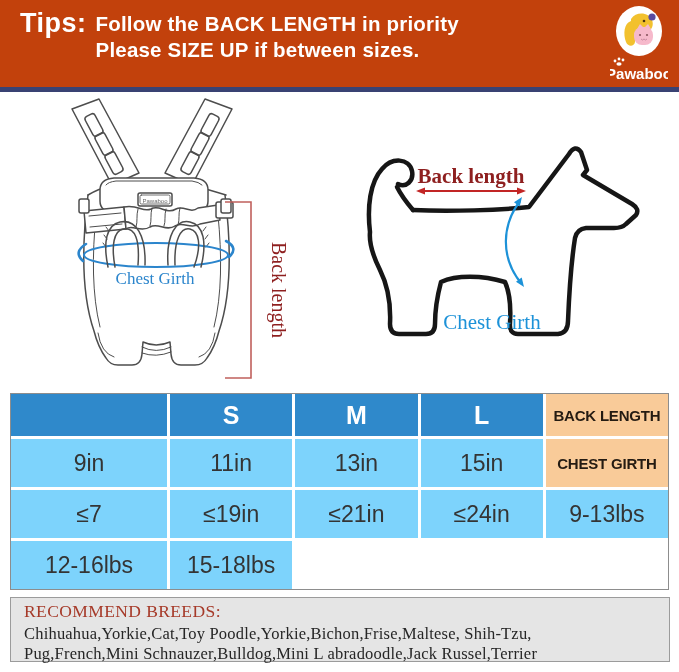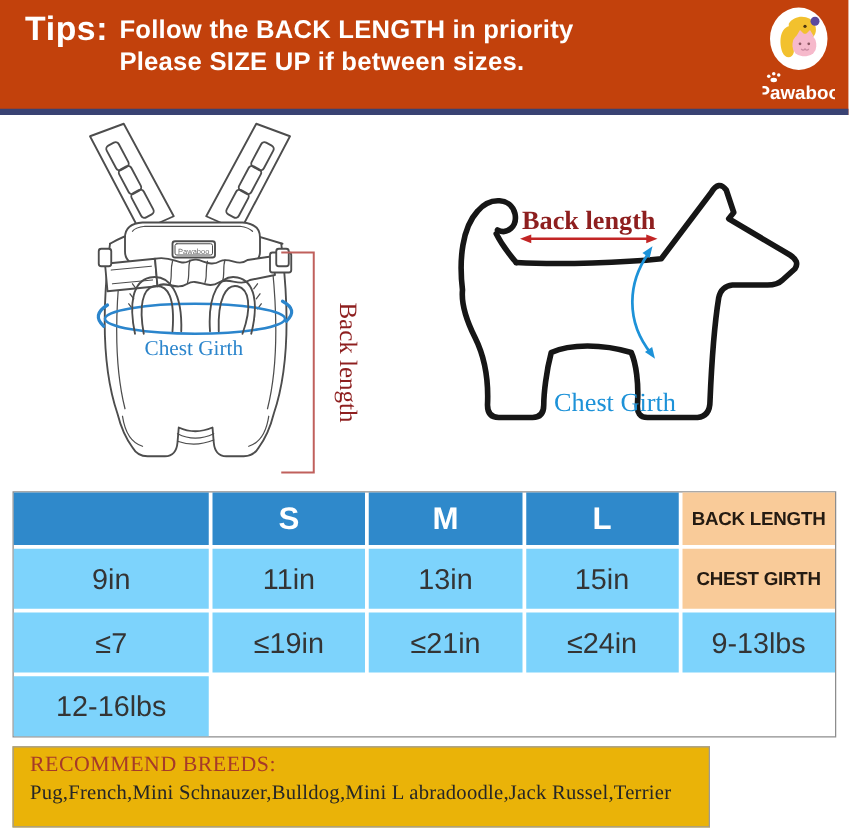--- a/index.html
+++ b/index.html
@@ -27,22 +27,22 @@
     display:grid; grid-template-columns:156px 1fr 1fr 1fr 1fr;
     grid-template-rows:42px 48px 48px 48px; gap:3px;
     background:#ffffff; border:1px solid #8d8d8d; box-sizing:border-box;
   }
   .cell { display:flex; align-items:center; justify-content:center; }
   .hdr { background:#2f89cb; color:#fff; font-size:25px; font-weight:bold; }
   .lbl { background:#f9cb99; color:#241b12; font-size:15px; font-weight:bold; letter-spacing:-0.2px; }
   .val { background:#7dd3fc; color:#343434; font-size:23px; }
   
   .breeds {
-    position:absolute; left:10px; top:597px; width:558px; height:65px;
-    background:#eab308; border:1px solid #9b9b9b; box-sizing:border-box;
+    position:absolute; left:10px; top:597px; width:660px; height:65px;
+    background:#e5e5e5; border:1px solid #9b9b9b; box-sizing:border-box;
     padding:3px 13px 0 13px; font-family:"Liberation Serif", serif;
   }
   .breeds-title { color:#a63a29; font-size:17.5px; letter-spacing:0.4px; margin-bottom:2px; }
   .breeds-line { color:#262626; font-size:16.5px; line-height:19.5px; letter-spacing:0.2px; }
 </style>
 </head>
 <body>
 
 <div class="sheet">
 
@@ -159,20 +159,22 @@
     <div class="cell val">15in</div>
 
     <div class="cell lbl">CHEST GIRTH</div>
     <div class="cell val">≤7</div>
     <div class="cell val">≤19in</div>
     <div class="cell val">≤21in</div>
     <div class="cell val">≤24in</div>
 
     <div class="cell val">9-13lbs</div>
     <div class="cell val">12-16lbs</div>
+    <div class="cell val">15-18lbs</div>
   </section>
 
   <section class="breeds">
     <div class="breeds-title">RECOMMEND BREEDS:</div>
+    <div class="breeds-line">Chihuahua,Yorkie,Cat,Toy Poodle,Yorkie,Bichon,Frise,Maltese, Shih-Tzu,</div>
     <div class="breeds-line">Pug,French,Mini Schnauzer,Bulldog,Mini L abradoodle,Jack Russel,Terrier</div>
   </section>
 
 </div>
 
 </body></html>

